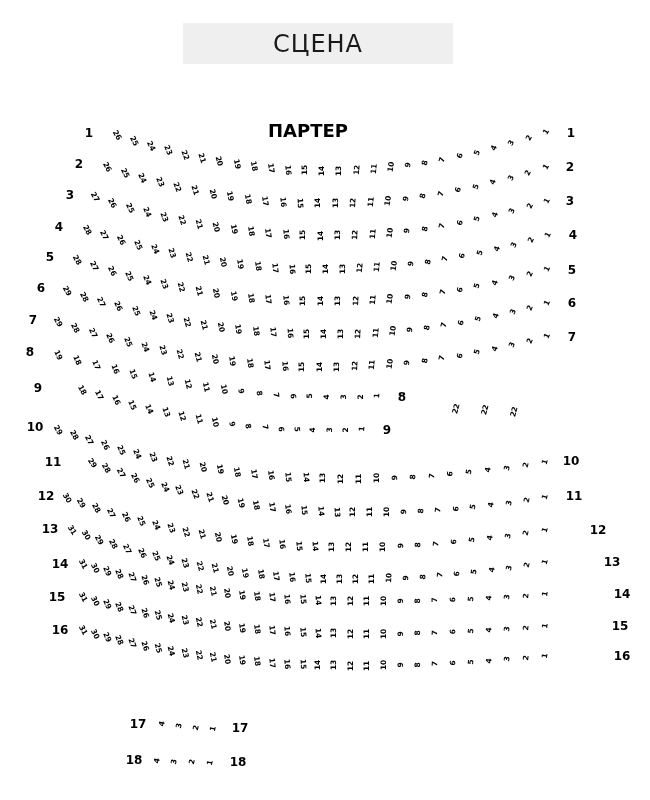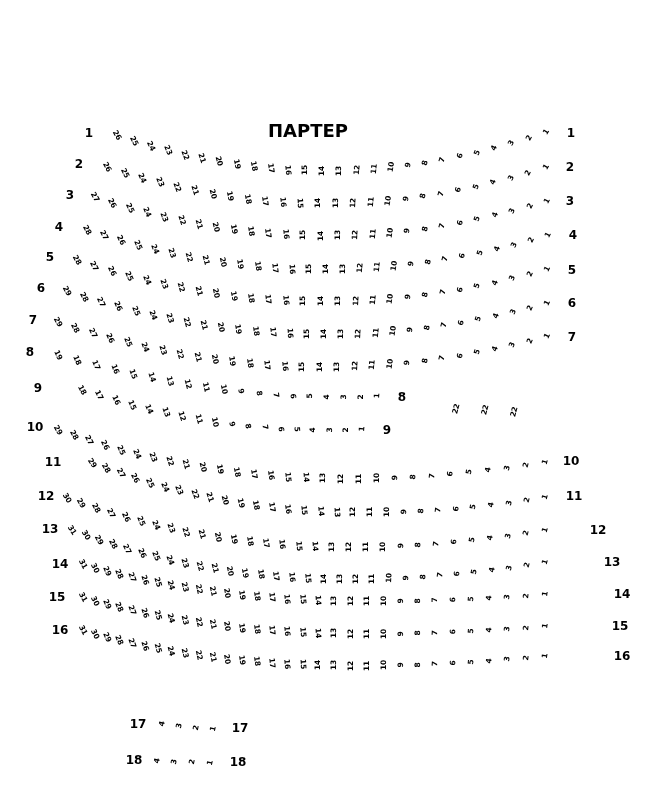--- a/index.html
+++ b/index.html
@@ -22,20 +22,23 @@
   }
   .seat{
     position:absolute;font-size:7.5px;font-weight:bold;color:#000;
     white-space:nowrap;line-height:1;letter-spacing:-0.3px;cursor:pointer;
   }
 </style>
 </head>
 <body>
 
 <div class="canvas">
+  <div class="stage" style="background: rgb(239, 239, 239);">
+    <span>СЦЕНА</span>
+  </div>
   <div class="section-title">ПАРТЕР</div>
   <div id="rows-root">
       <span class="rowlab" style="left: 89px; top: 133px; transform: translate(-50%, -50%);">1</span>
       <span class="rowlab" style="left: 571px; top: 133px; transform: translate(-50%, -50%);">1</span>
       <span class="seat" style="left: 117px; top: 135px; transform: translate(-50%, -50%) rotate(59.7316deg); color: rgb(0, 0, 0);">26</span>
       <span class="seat" style="left: 134.045px; top: 140.602px; transform: translate(-50%, -50%) rotate(62.0612deg); color: rgb(0, 0, 0);">25</span>
       <span class="seat" style="left: 151.099px; top: 145.726px; transform: translate(-50%, -50%) rotate(64.4261deg); color: rgb(0, 0, 0);">24</span>
       <span class="seat" style="left: 168.163px; top: 150.374px; transform: translate(-50%, -50%) rotate(66.8236deg); color: rgb(0, 0, 0);">23</span>
       <span class="seat" style="left: 185.237px; top: 154.546px; transform: translate(-50%, -50%) rotate(69.2513deg); color: rgb(0, 0, 0);">22</span>
       <span class="seat" style="left: 202.32px; top: 158.24px; transform: translate(-50%, -50%) rotate(71.7061deg); color: rgb(0, 0, 0);">21</span>

